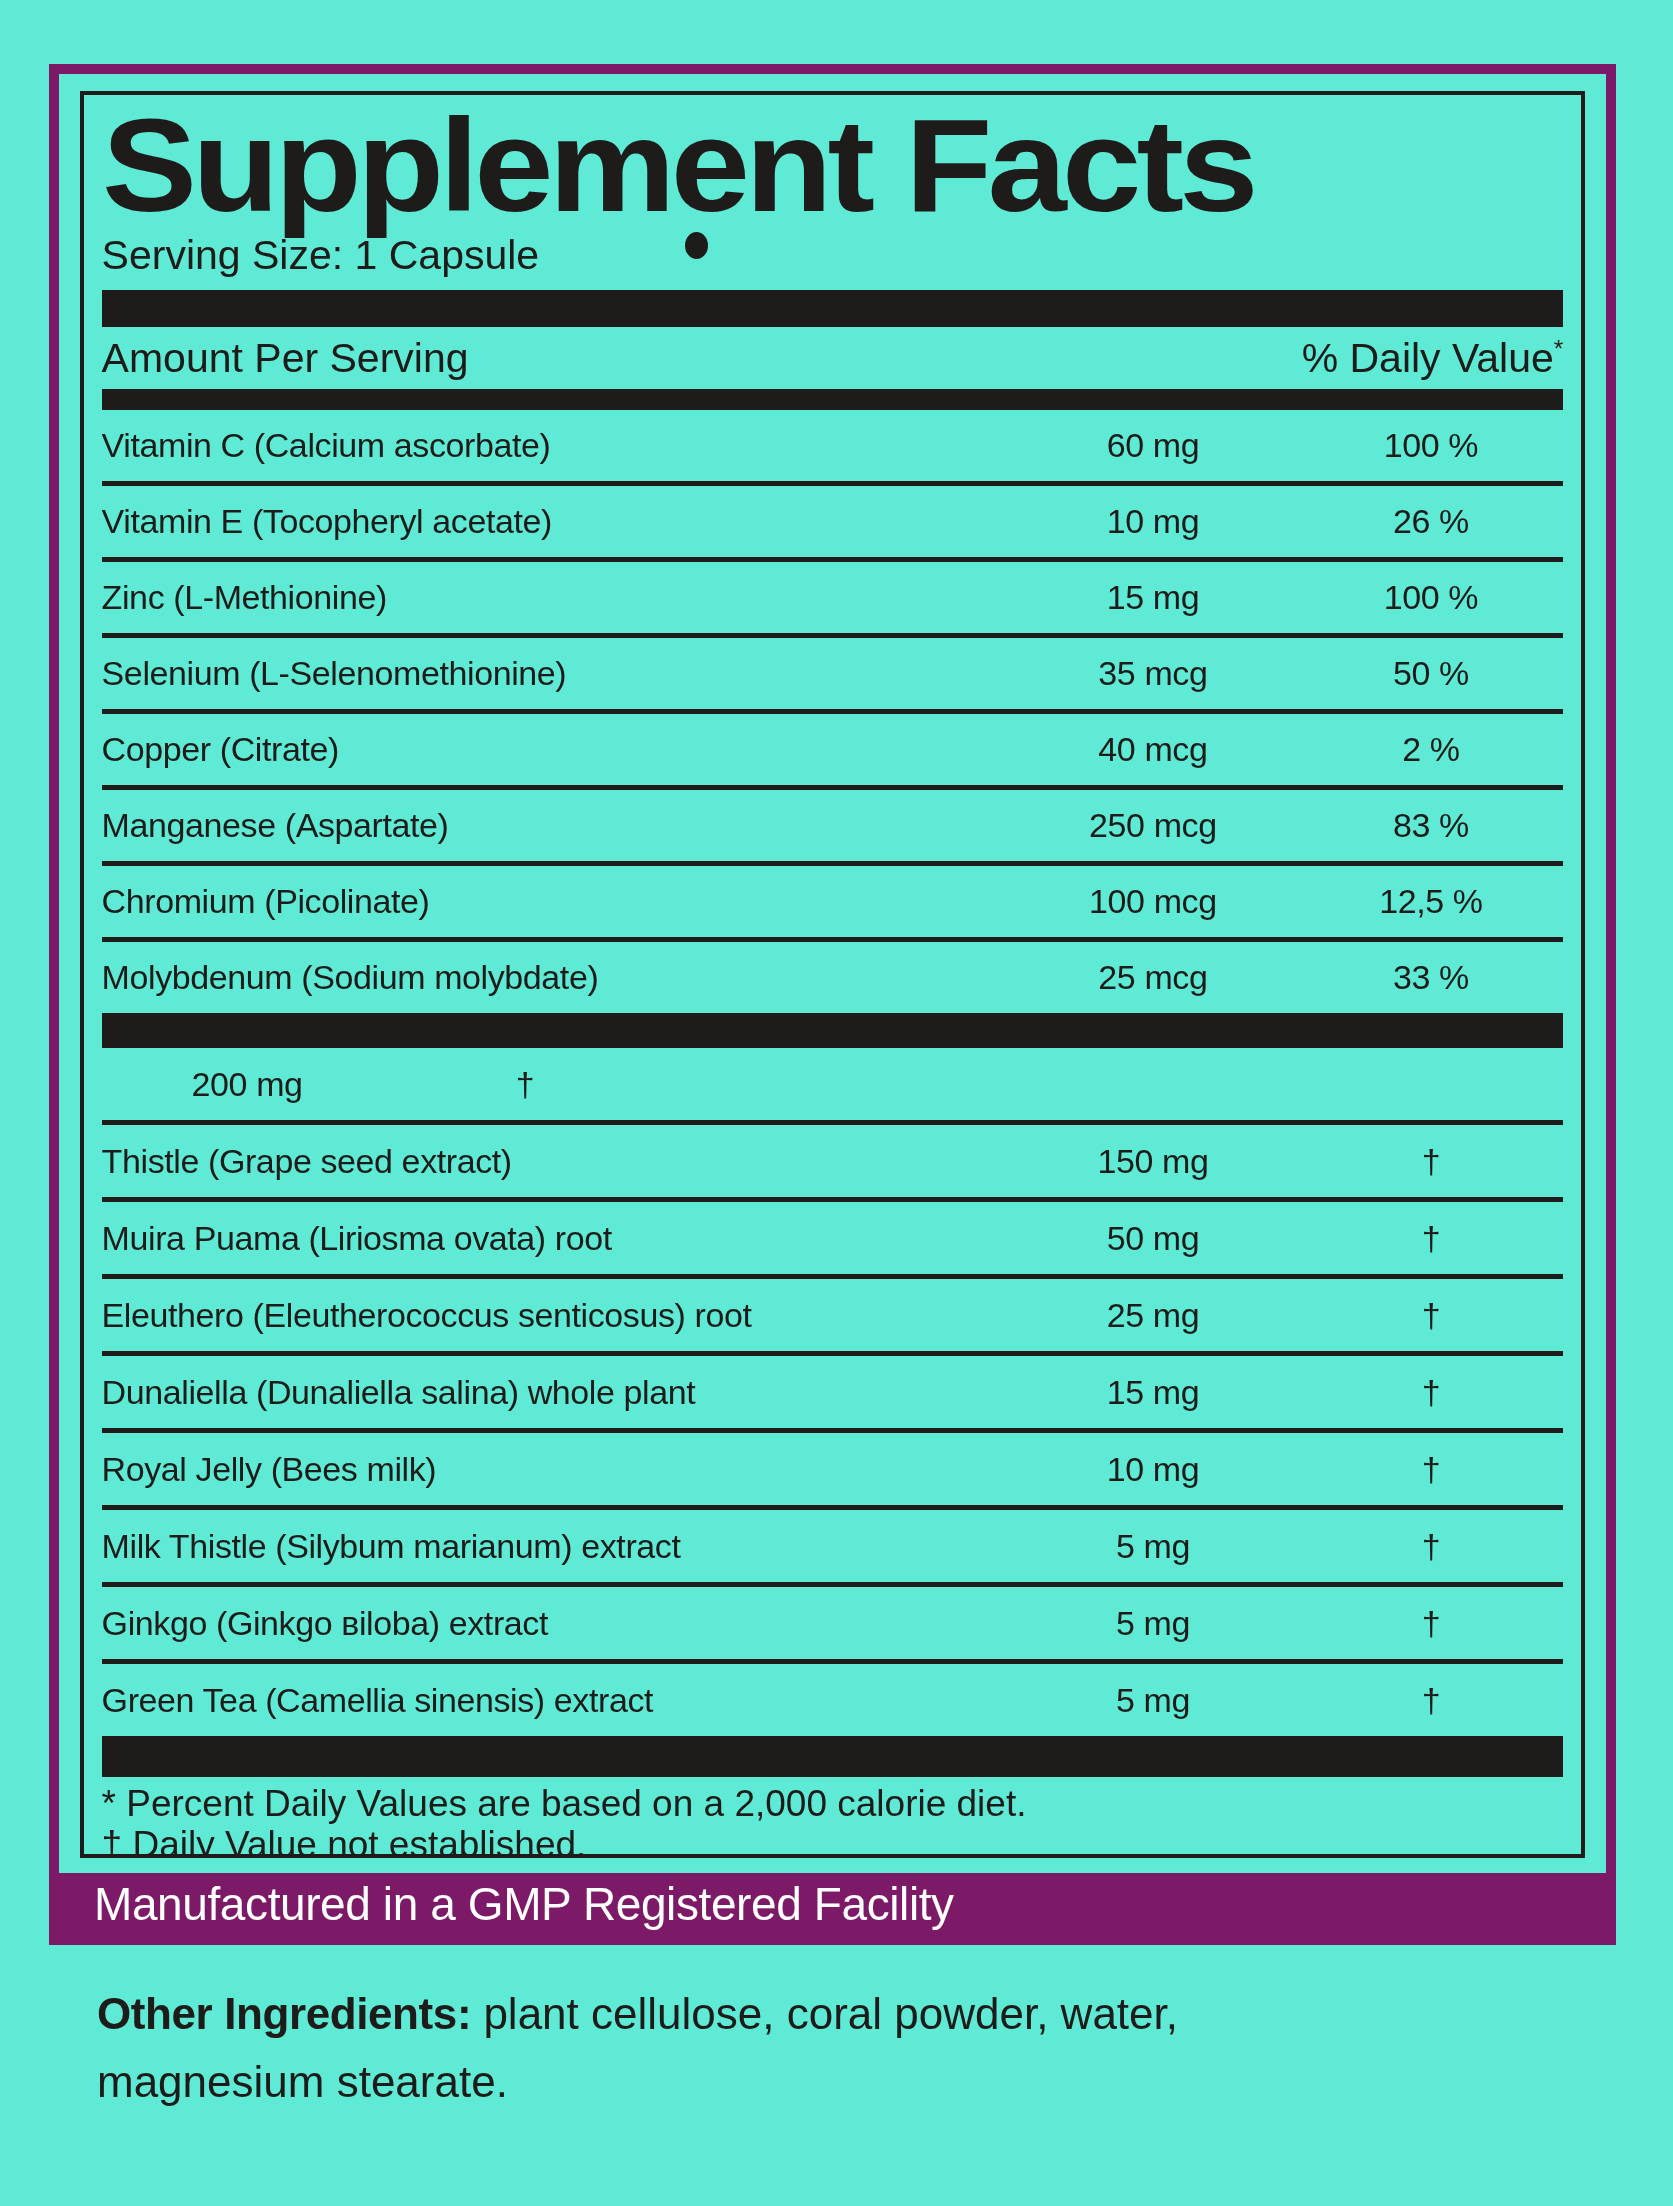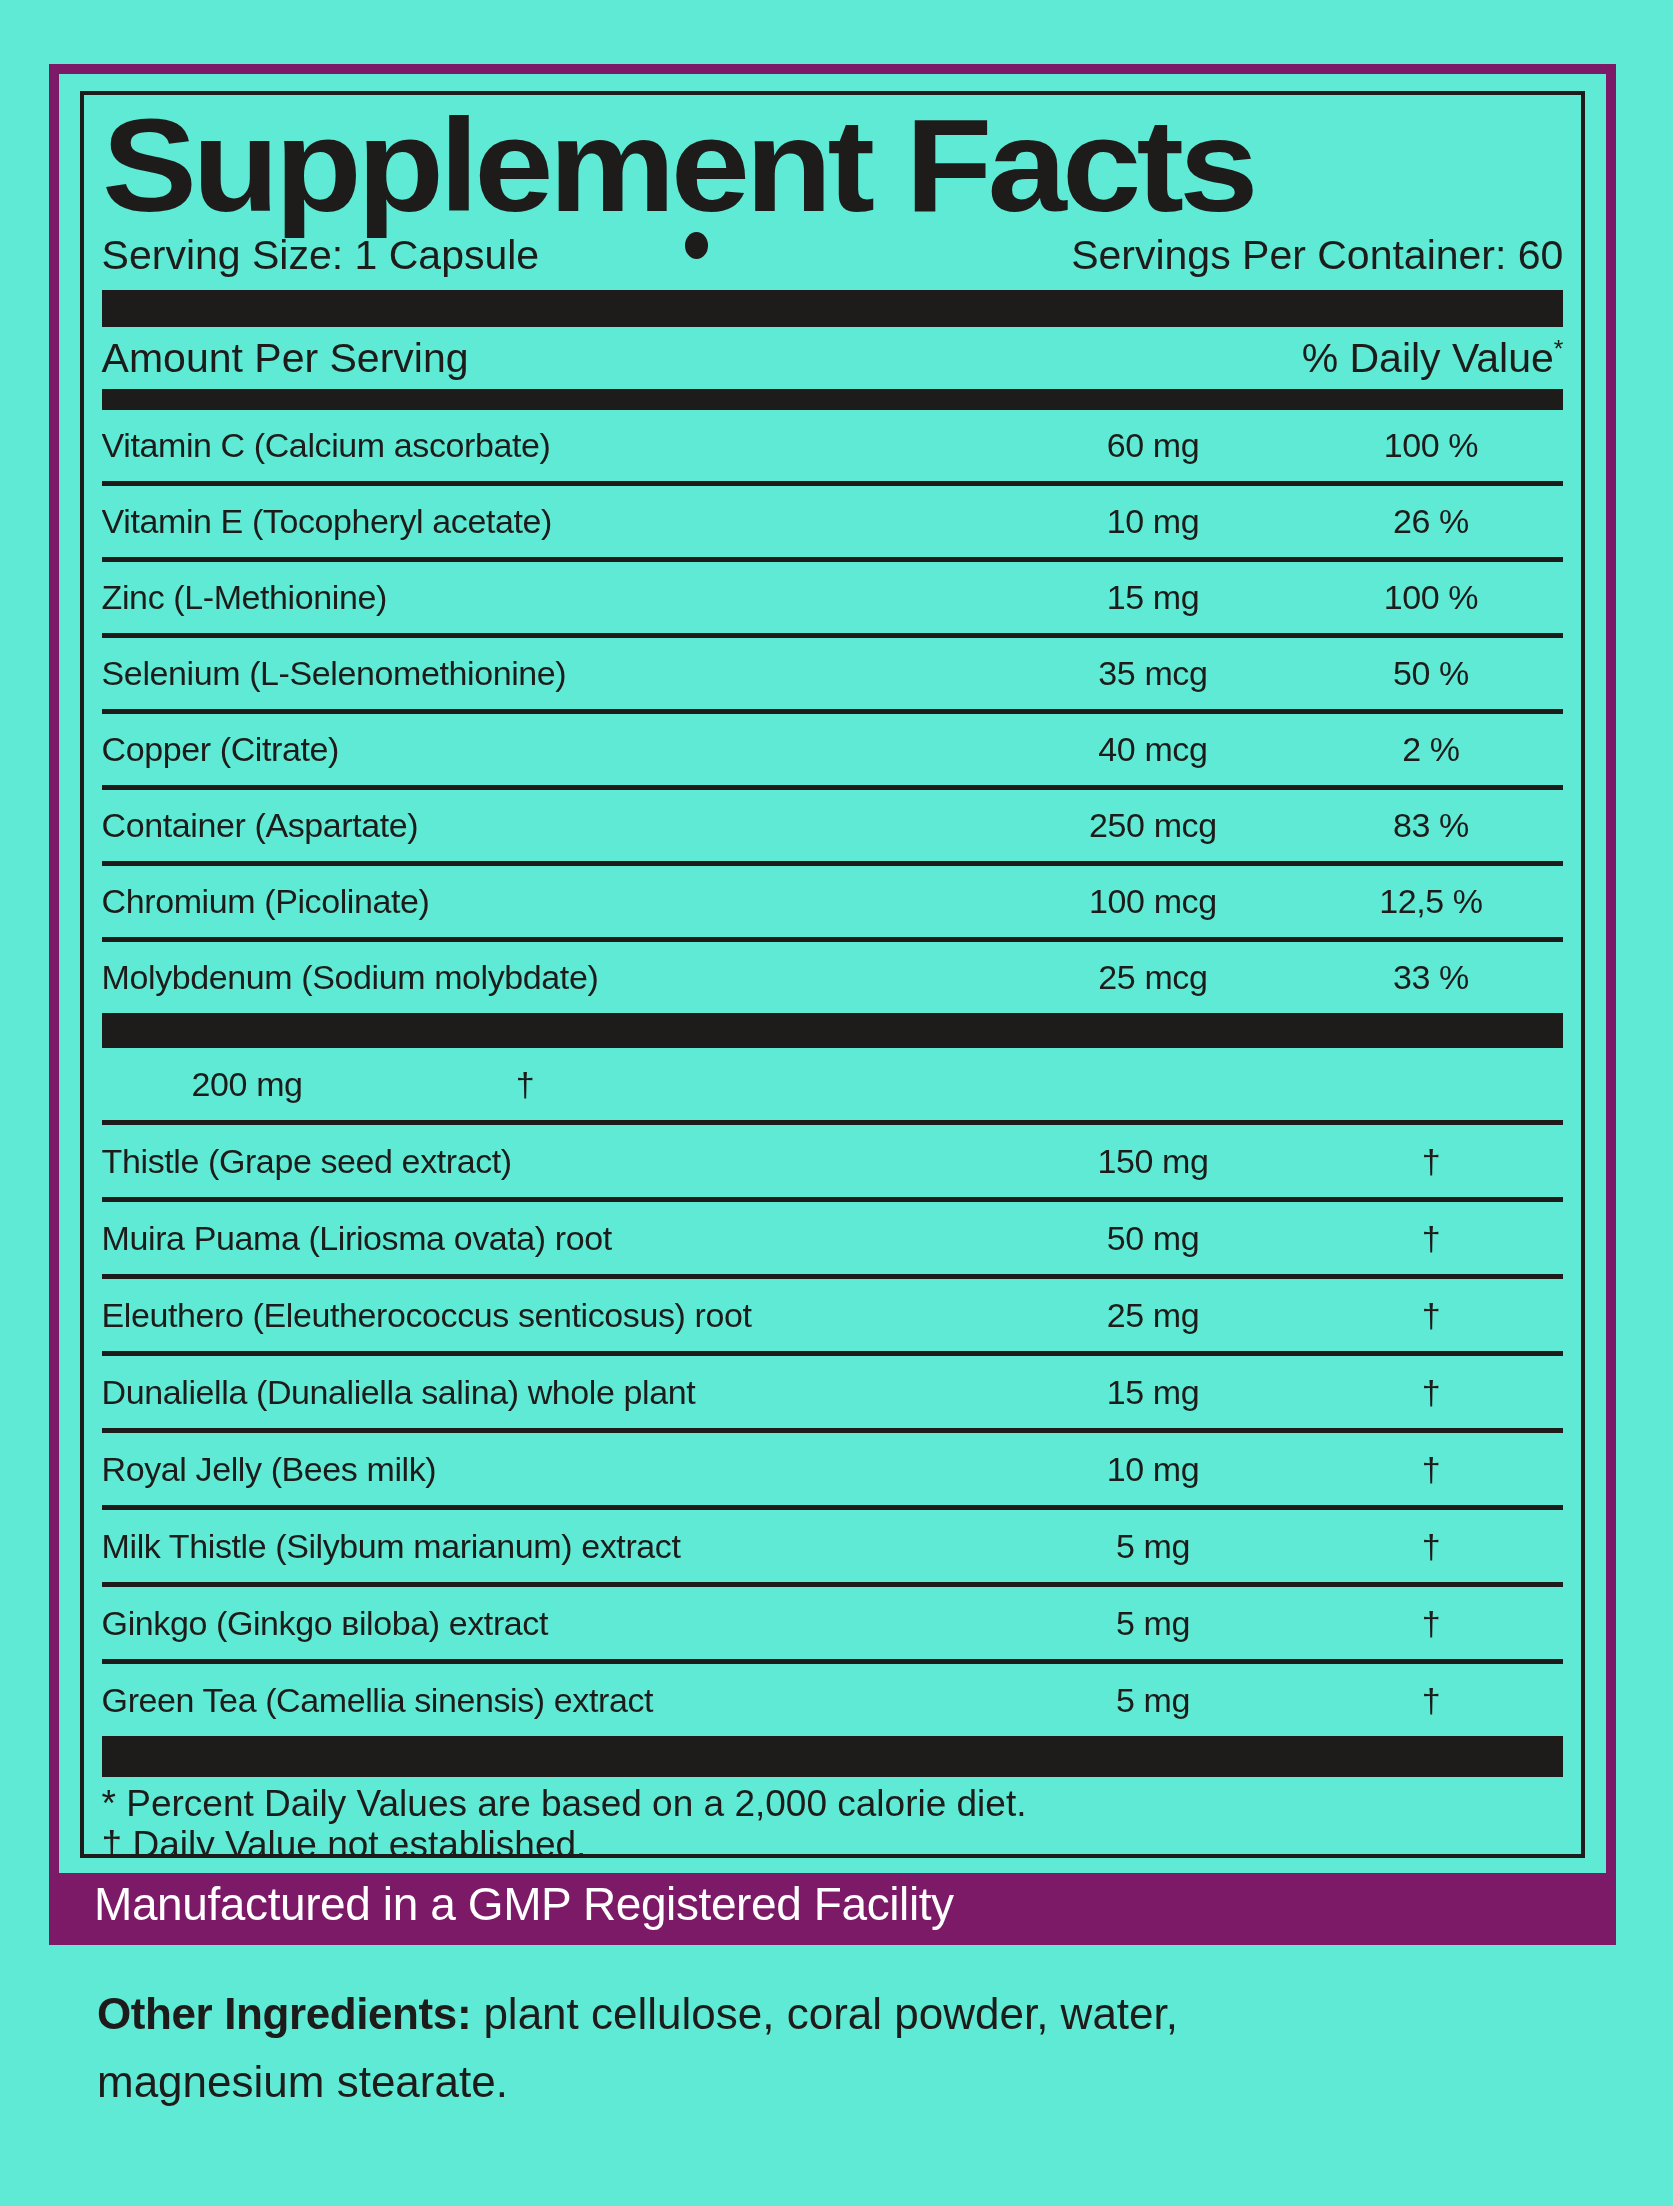--- a/index.html
+++ b/index.html
@@ -49,21 +49,20 @@
   <div class="frame">
 
     <div class="panel">
       <div class="content">
 
         <h1 class="title">Supplement Facts</h1>
 
         <div class="serving-row">
           <span>Serving Size: 1 Capsule</span>
           <span class="bullet"></span>
-          <span class="spc">Servings Per Container: 60</span>
         </div>
 
         <div class="bar bar-a"></div>
 
         <div class="header-row">
           <span class="hl">Amount Per Serving</span>
           <span class="hr"><span>% Daily Value</span><sup>*</sup></span>
         </div>
 
         <div class="bar bar-b"></div>
@@ -93,21 +92,21 @@
     <span class="rd">50 %</span>
   </div>
 
   <div class="row">
     <span class="rn">Copper (Citrate)</span>
     <span class="ra">40 mcg</span>
     <span class="rd">2 %</span>
   </div>
 
   <div class="row">
-    <span class="rn">Container (Aspartate)</span>
+    <span class="rn">Manganese (Aspartate)</span>
     <span class="ra">250 mcg</span>
     <span class="rd">83 %</span>
   </div>
 
   <div class="row">
     <span class="rn">Chromium (Picolinate)</span>
     <span class="ra">100 mcg</span>
     <span class="rd">12,5 %</span>
   </div>
 

